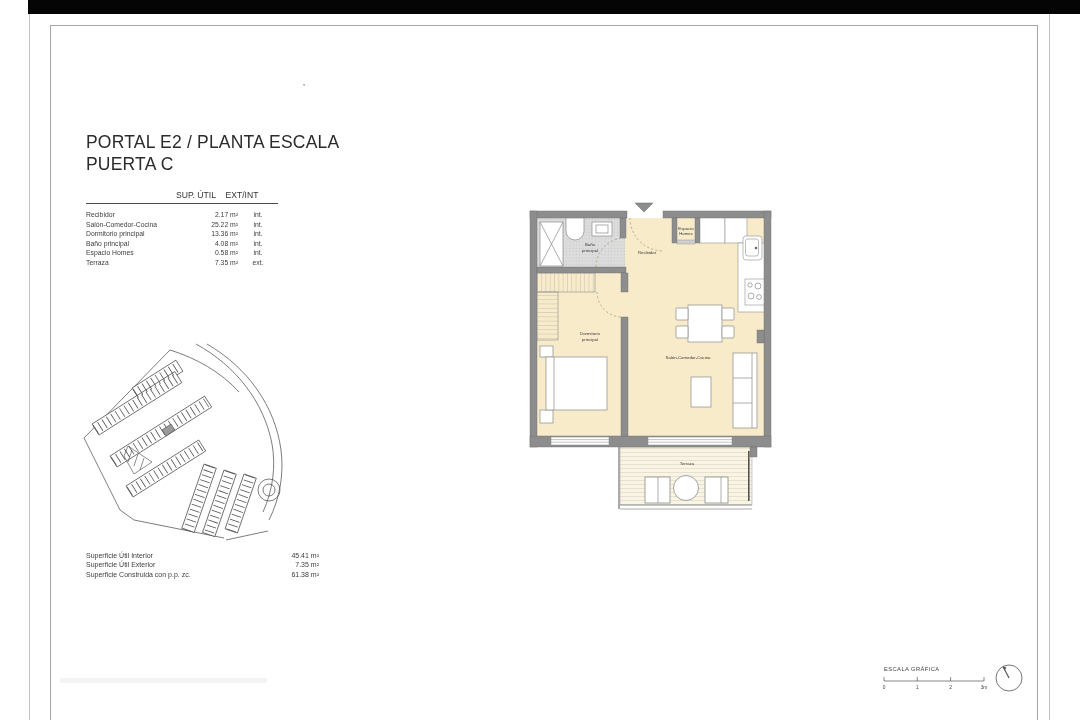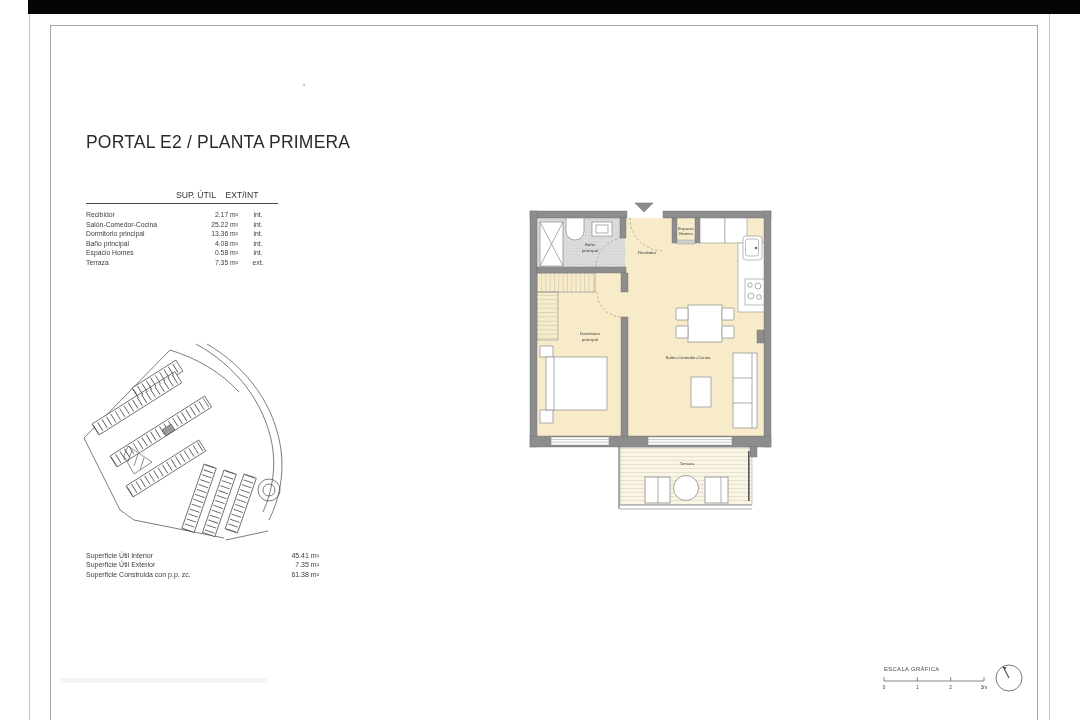--- a/index.html
+++ b/index.html
@@ -41,21 +41,22 @@
 <div class="stage">
 
   <div class="topbar"></div>
   <div class="edge l"></div>
   <div class="edge r"></div>
   <div class="frame"></div>
   <div class="footband"></div>
   <div class="stray">’</div>
 
   <div class="title">
-    <div>PORTAL E2 / PLANTA PRIMERA</div>
+    <div>PORTAL E2 / PLANTA ESCALA</div>
+    <div>PUERTA C</div>
   </div>
 
   <div class="areas">
     <div class="thead">
       <span class="h-sup">SUP. ÚTIL</span>
       <span class="h-ext">EXT/INT</span>
     </div>
     <div class="rule"></div>
     <div class="trow">
       <span class="nm">Recibidor</span>

